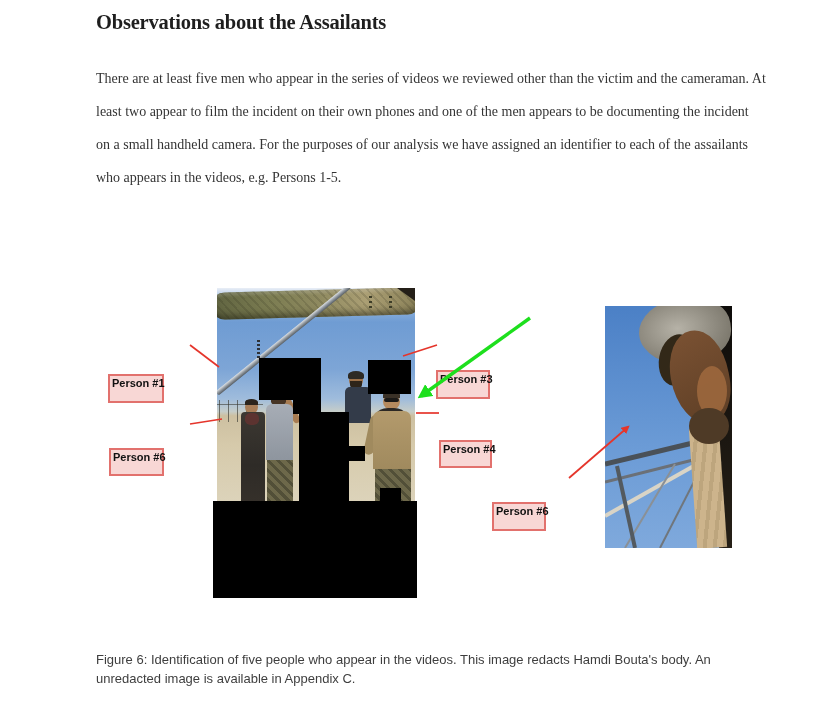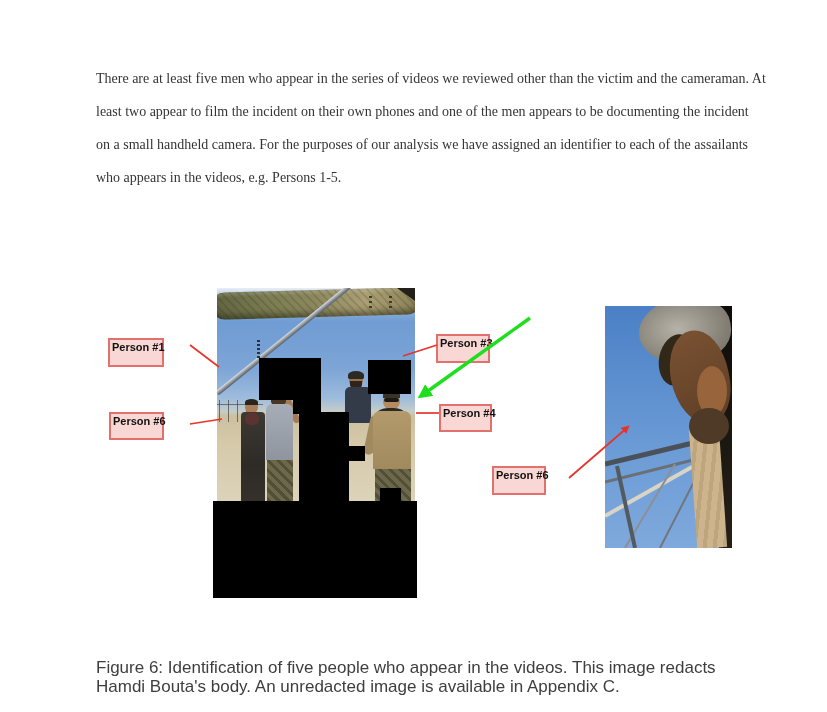--- a/index.html
+++ b/index.html
@@ -4,28 +4,28 @@
 <style>
   html,body{margin:0;padding:0;background:#ffffff;}
   .page{position:relative;width:827px;height:712px;background:#ffffff;overflow:hidden;
         font-family:"Liberation Serif","DejaVu Serif",serif;}
   .abs{position:absolute;}
 
   
   .heading{left:96px;top:11px;font-size:20.5px;font-weight:bold;color:#1e1e1e;
            letter-spacing:-0.2px;}
   .para{left:96px;top:62px;width:670px;font-size:14px;line-height:33px;color:#343434;}
-  .caption{left:96px;top:650px;width:630px;font-size:17px;line-height:19px;color:#3e3e3e;
-           font-family:"Liberation Sans","DejaVu Sans",sans-serif;margin-top:8px;}
+  .caption{left:96px;top:650px;width:630px;font-size:13px;line-height:19px;color:#3e3e3e;
+           font-family:"Liberation Sans","DejaVu Sans",sans-serif;}
 
   
   .plabel{background:#f8d7d5;border:2px solid #e2716d;box-sizing:border-box;
           font-family:"Liberation Sans","DejaVu Sans",sans-serif;
           font-size:11px;font-weight:600;color:#111;padding:1px 1px 0 2px;line-height:12px;
-          white-space:nowrap;overflow:visible;}
+          white-space:nowrap;overflow:visible;margin-top:36px;}
   .pl1{left:108px;top:338px;width:56px;height:29px;}
   .pl2{left:109px;top:412px;width:55px;height:28px;}
   .pl3{left:436px;top:334px;width:54px;height:29px;}
   .pl4{left:439px;top:404px;width:53px;height:28px;}
   .pl5{left:492px;top:466px;width:54px;height:29px;}
 
   
   .mainphoto{left:217px;top:288px;width:198px;height:213px;overflow:hidden;background:#7fa9d9;}
   .mp-soft{position:absolute;inset:0;filter:blur(0.5px);}
   .mp-sky{position:absolute;inset:0;background:linear-gradient(180deg,
@@ -85,20 +85,21 @@
      transform:rotate(-4deg);}
 
   
   .overlay{left:0;top:0;width:827px;height:712px;pointer-events:none;}
 </style>
 </head>
 <body>
 
 <div class="page">
 
+  <div class="abs heading">Observations about the Assailants</div>
 
   <div class="abs para">There are at least five men who appear in the series of videos we reviewed other than the victim and the cameraman. At least two appear to film the incident on their own phones and one of the men appears to be documenting the incident on a small handheld camera. For the purposes of our analysis we have assigned an identifier to each of the assailants who appears in the videos, e.g. Persons 1-5.</div>
 
   <div class="abs mainphoto">
     <div class="mp-soft">
       <div class="mp-sky"></div>
       <div class="mp-struct"></div>
       <div class="mp-wire"></div>
 
       <div class="fig-part" style="left:46px;top:100px;width:34px;height:113px;">

